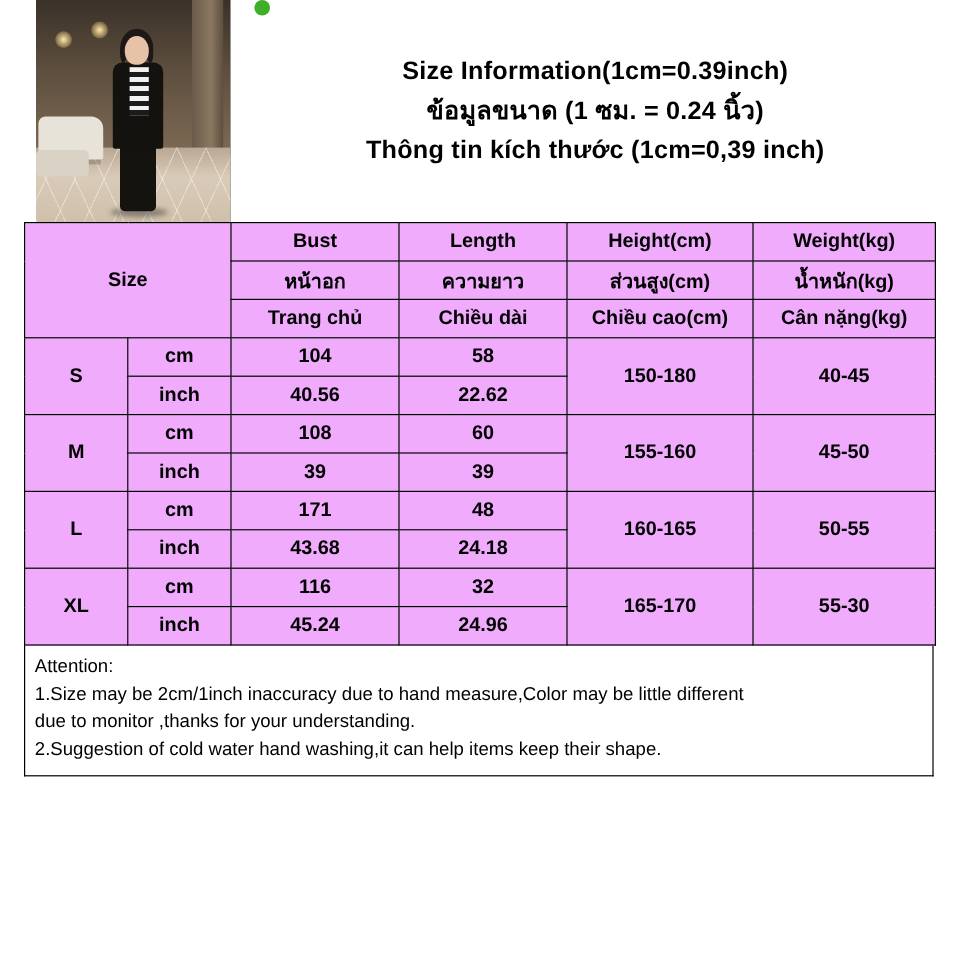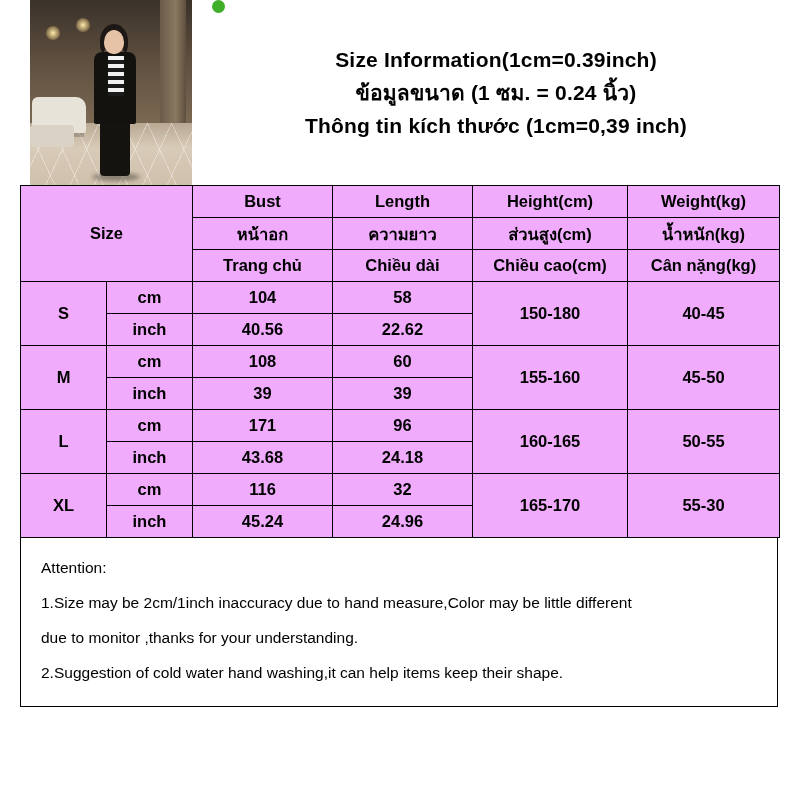--- a/index.html
+++ b/index.html
@@ -190,21 +190,21 @@
   .attention {
     width: 758px;
     margin: 0 20px;
     border: 1px solid #000;
     border-top: none;
     box-sizing: border-box;
     padding: 6px 8px 10px 8px;
     font-size: 15.5px;
     line-height: 23px;
   }
-  .attention p { margin: 12px; }
+  .attention p { margin: 0; }
 
   .footer-space { height: 60px; }
 </style>
 </head>
 <body>
 
 <div class="page">
 
   <div class="header">
     <div class="photo">
@@ -289,21 +289,21 @@
       <tr>
         <td class="unit-cell">inch</td>
         <td class="val">39</td>
         <td class="val">39</td>
       </tr>
 
       <tr>
         <td class="size-label" rowspan="2">L</td>
         <td class="unit-cell">cm</td>
         <td class="val">171</td>
-        <td class="val">96</td>
+        <td class="val">48</td>
         <td class="val" rowspan="2">160-165</td>
         <td class="val" rowspan="2">50-55</td>
       </tr>
       <tr>
         <td class="unit-cell">inch</td>
         <td class="val">43.68</td>
         <td class="val">24.18</td>
       </tr>
 
       <tr>

